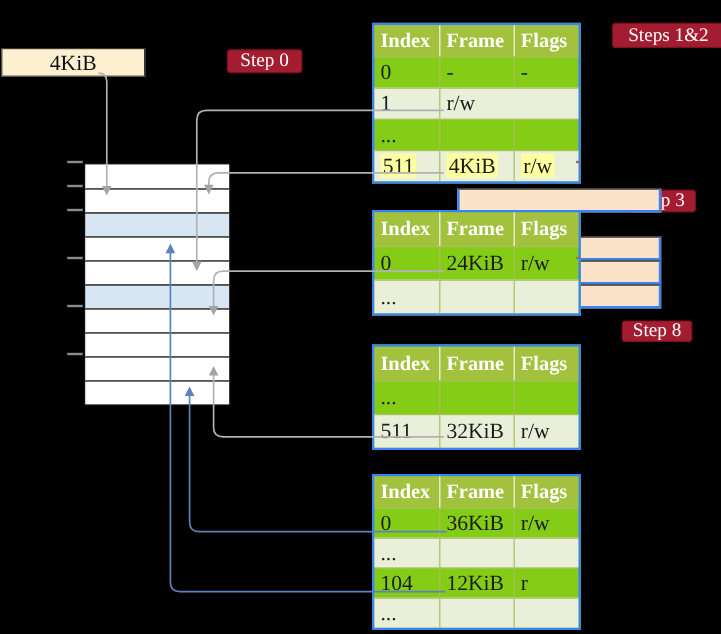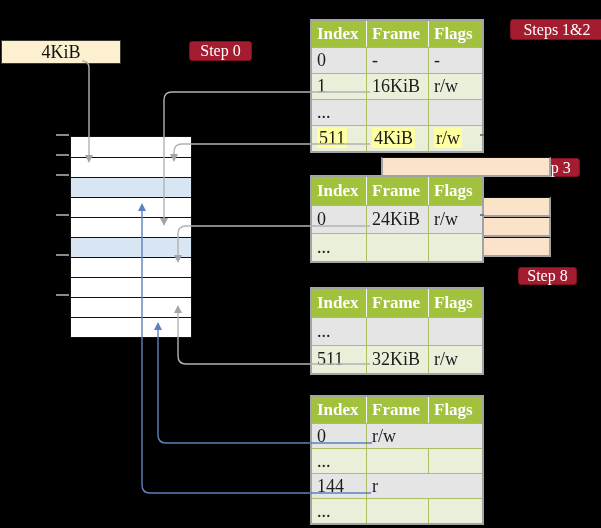--- a/index.html
+++ b/index.html
@@ -22,21 +22,21 @@
   
   #memory{position:absolute;left:70px;top:136px;width:120px;border:1px solid #101010;}
   .mrow{height:20px;box-sizing:border-box;}
   .mrow + .mrow{border-top:1px solid #101010;}
   .mrow.free{background:#ffffff;}
   .mrow.pt{background:#fbe3c9;}
   .mrow.data{background:#d8e5f3;}
   .tick{position:absolute;left:56px;width:13px;height:2px;background:#8a8a8a;}
 
   
-  .pt{position:absolute;left:310px;width:170px;border:2px solid #a3a3a3;background:#e5e5e5;}
+  .pt{position:absolute;left:310px;width:170px;border:2px solid #3b82f6;background:#84cc16;}
   .trow{display:grid;grid-template-columns:54px 62px 50px;box-sizing:border-box;}
   .trow + .trow{border-top:1px solid #a9c060;}
   .trow.head{background:#a2c13d;}
   .cell{padding-left:5px;font-size:18px;color:#1c1c1c;white-space:nowrap;overflow:hidden;}
   .cell + .cell{border-left:1px solid #a9c060;}
   .trow.head .cell{color:#fff;font-weight:bold;font-size:17px;}
   .trow.head .cell + .cell{border-left:1px solid #f6f7f0;}
   .pt .trow:nth-child(2n+3){background:#e9efd9;}
   .hl{background:#feff9e;padding:0 2px;}
 
@@ -82,21 +82,20 @@
       <div class="cell">Frame</div>
       <div class="cell">Flags</div>
     </div>
     <div class="trow" style="height:26px;line-height:25px">
       <div class="cell">0</div>
       <div class="cell">-</div>
       <div class="cell">-</div>
     </div>
     <div class="trow" style="height:26px;line-height:25px">
       <div class="cell">1</div>
-      <div class="cell">16KiB</div>
       <div class="cell">r/w</div>
     </div>
     <div class="trow" style="height:26px;line-height:25px">
       <div class="cell">...</div>
       <div class="cell"></div>
       <div class="cell"></div>
     </div>
     <div class="trow" style="height:26px;line-height:25px">
       <div class="cell"><span class="hl">511</span></div>
       <div class="cell"><span class="hl">4KiB</span></div>
@@ -141,29 +140,31 @@
   </div>
 
   <div class="pt" style="top:395px">
     <div class="trow head" style="height:26px;line-height:25px">
       <div class="cell">Index</div>
       <div class="cell">Frame</div>
       <div class="cell">Flags</div>
     </div>
     <div class="trow" style="height:25px;line-height:24px">
       <div class="cell">0</div>
-      <div class="cell">r/w</div>
-    </div>
-    <div class="trow" style="height:25px;line-height:24px">
-      <div class="cell">...</div>
-      <div class="cell"></div>
-      <div class="cell"></div>
-    </div>
-    <div class="trow" style="height:25px;line-height:24px">
-      <div class="cell">144</div>
+      <div class="cell">36KiB</div>
+      <div class="cell">r/w</div>
+    </div>
+    <div class="trow" style="height:25px;line-height:24px">
+      <div class="cell">...</div>
+      <div class="cell"></div>
+      <div class="cell"></div>
+    </div>
+    <div class="trow" style="height:25px;line-height:24px">
+      <div class="cell">104</div>
+      <div class="cell">12KiB</div>
       <div class="cell">r</div>
     </div>
     <div class="trow" style="height:25px;line-height:24px">
       <div class="cell">...</div>
       <div class="cell"></div>
       <div class="cell"></div>
     </div>
   </div>
 
   <svg id="wires" width="601" height="528" viewBox="0 0 601 528">

